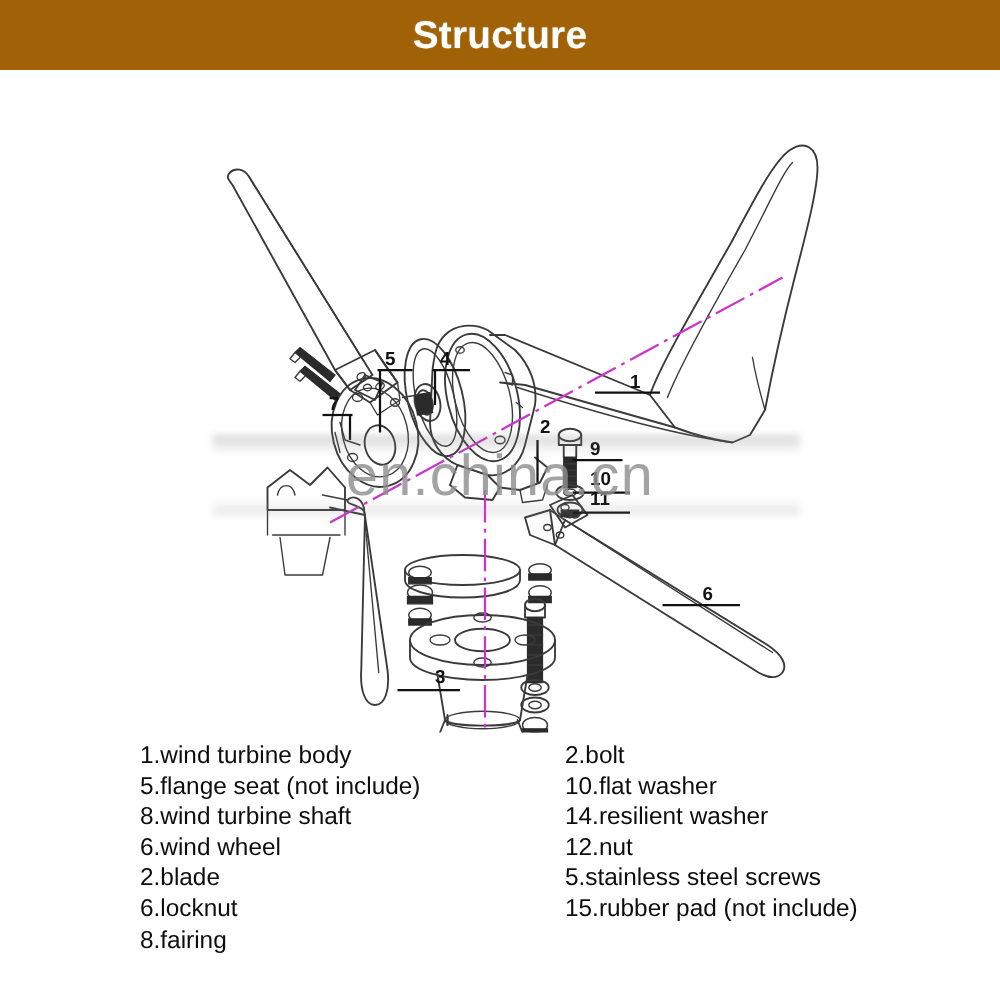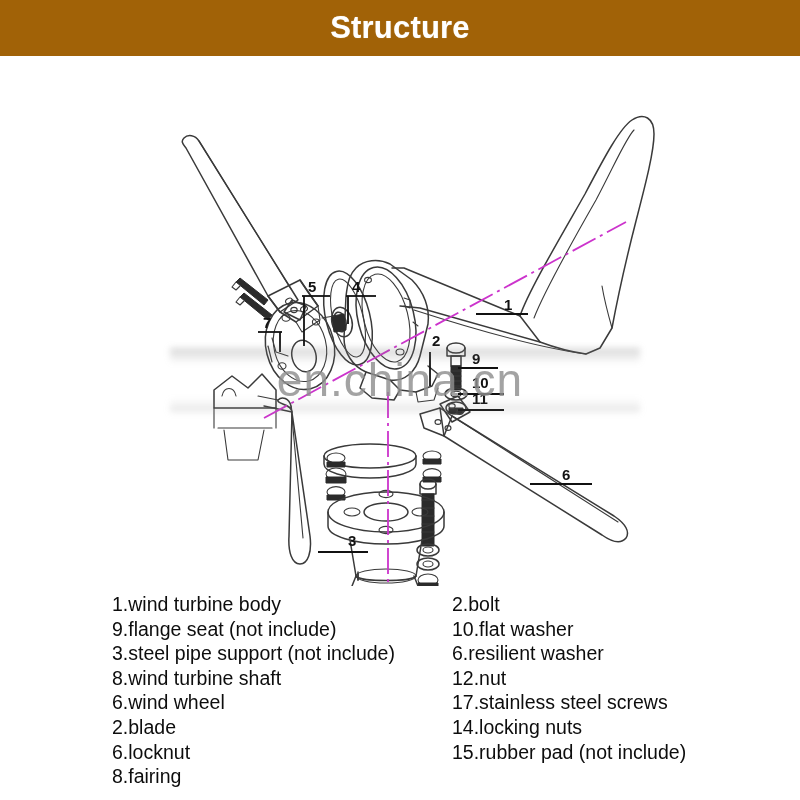--- a/index.html
+++ b/index.html
@@ -332,32 +332,30 @@
 
   <div id="watermark-blur"></div>
   <div id="watermark-blur2"></div>
   <div id="watermark">
     <span>en.china.cn</span>
   </div>
 
   <div id="legend">
     <div class="legend-col" id="legend-col-left">
       <div class="legend-item">1.wind turbine body</div>
-      <div class="legend-item">9.flange seat (not include)</div>
-      <div class="legend-item">3.steel pipe support (not include)</div>
+      <div class="legend-item">5.flange seat (not include)</div>
       <div class="legend-item">8.wind turbine shaft</div>
       <div class="legend-item">6.wind wheel</div>
       <div class="legend-item">2.blade</div>
       <div class="legend-item">6.locknut</div>
       <div class="legend-item">8.fairing</div>
     </div>
     <div class="legend-col" id="legend-col-right">
       <div class="legend-item">2.bolt</div>
       <div class="legend-item">10.flat washer</div>
-      <div class="legend-item">6.resilient washer</div>
+      <div class="legend-item">14.resilient washer</div>
       <div class="legend-item">12.nut</div>
-      <div class="legend-item">17.stainless steel screws</div>
-      <div class="legend-item">14.locking nuts</div>
+      <div class="legend-item">5.stainless steel screws</div>
       <div class="legend-item">15.rubber pad (not include)</div>
     </div>
   </div>
 
 </div>
 
 </body></html>

